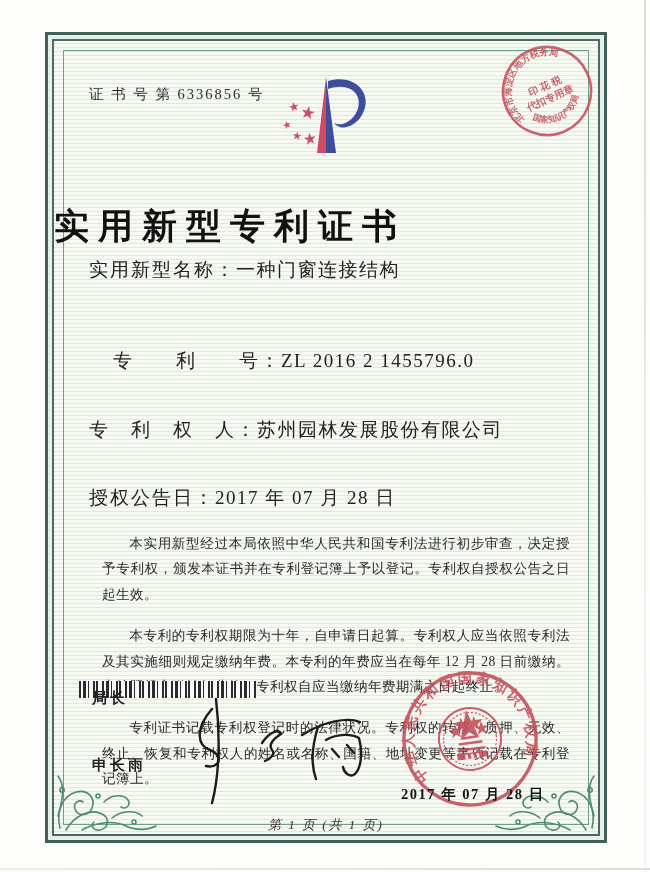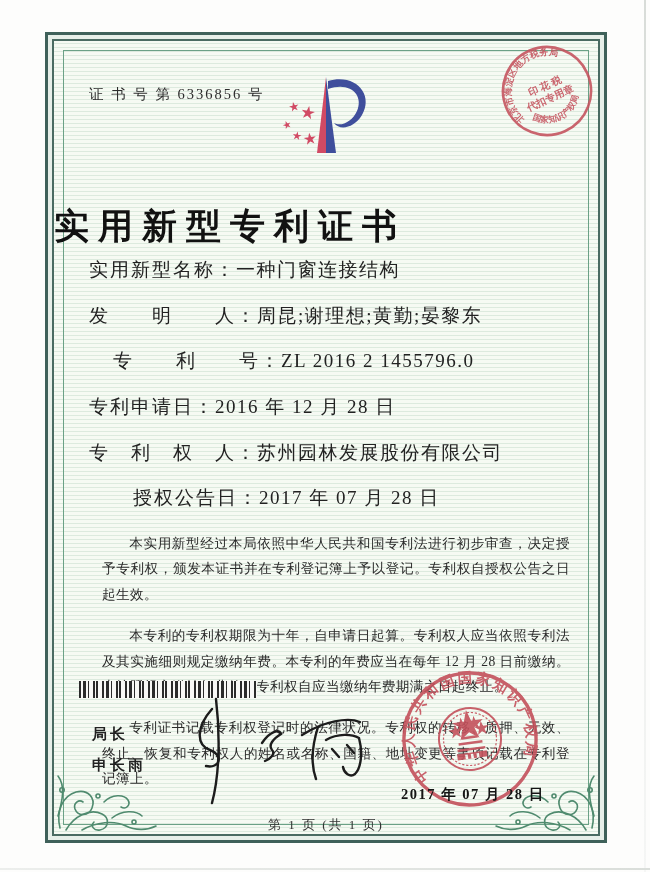--- a/index.html
+++ b/index.html
@@ -44,50 +44,50 @@
     position:absolute;left:0;top:133px;width:100%;
     text-align:left;font-size:35px;font-weight:bold;
     letter-spacing:9px;color:#111;margin-top:29px;
   }
 
   .field{
     position:absolute;left:35px;font-size:19px;letter-spacing:1.5px;
     color:#222;white-space:nowrap;
   }
   .field .lbl{letter-spacing:2px;}
-  .f0{top:216px;} .f1{top:262px;} .f2{top:307px;margin-left:24px;} .f3{top:353px;} .f4{top:399px;text-align:right;} .f5{top:444px;margin-left:44px;}
+  .f0{top:216px;} .f1{top:262px;} .f2{top:307px;margin-left:24px;} .f3{top:353px;} .f4{top:376px;text-align:right;} .f5{top:444px;}
 
   .body-text{
     position:absolute;left:32px;top:474px;width:500px;
     font-size:13.6px;line-height:25.4px;text-align:justify;
     color:#2a2a2a;letter-spacing:.4px;
   }
   .body-text p{margin:16px;text-indent:2em;}
 
   .barcode{
     position:absolute;left:25px;top:640px;width:178px;height:17px;
     background:repeating-linear-gradient(90deg,
       #2b2b2b 0 2px,#f8f8f6 2px 4px,#2b2b2b 4px 7px,#f8f8f6 7px 9px,
       #2b2b2b 9px 10px,#f8f8f6 10px 14px,#2b2b2b 14px 16px,#f8f8f6 16px 17px,
       #2b2b2b 17px 19px,#f8f8f6 19px 23px);
   }
 
-  .signer-title{position:absolute;left:38px;top:684px;font-size:15px;font-weight:600;letter-spacing:3px;color:#222;}
+  .signer-title{position:absolute;left:38px;top:648px;font-size:15px;font-weight:600;letter-spacing:3px;color:#222;}
   .signer-name{position:absolute;left:38px;top:715px;font-size:15px;font-weight:600;letter-spacing:3px;color:#222;}
   .signature{position:absolute;left:112px;top:652px;width:205px;height:120px;}
 
   .seal-main{position:absolute;left:334px;top:616px;width:164px;height:164px;transform:rotate(-8deg);opacity:.9;}
   .issue-date{
     position:absolute;left:347px;top:744px;z-index:5;
     font-size:14.5px;letter-spacing:1.5px;color:#141414;font-weight:600;
   }
 
   .footer{
     position:absolute;left:0;top:775px;width:100%;text-align:center;
-    font-size:13px;letter-spacing:2px;color:#333;
+    font-size:13px;letter-spacing:2px;color:#333;font-style:italic;
   }
 
   .seal-text{font-family:"Liberation Serif","DejaVu Serif",serif;font-weight:bold;}
 </style>
 </head>
 <body>
 
 <div class="scan-edge-right"></div>
 <div class="scan-edge-bottom"></div>
 
@@ -154,23 +154,21 @@
       <text class="seal-text" fill="#c4515c" font-size="8.5">
         <textPath href="#stBot" startOffset="2">国家知识产权局</textPath>
       </text>
       <text class="seal-text" x="0" y="-2" text-anchor="middle" fill="#c4515c" font-size="10">印 花 税</text>
       <text class="seal-text" x="0" y="11" text-anchor="middle" fill="#c4515c" font-size="10">代扣专用章</text>
     </svg>
 
     <div class="title">实用新型专利证书</div>
 
     <div class="field f0"><span class="lbl">实用新型名称：</span><span>一种门窗连接结构</span></div>
-    <div class="field f1"><span class="lbl">发　　明　　人：</span><span>周昆;谢理想;黄勤;晏黎东</span></div>
     <div class="field f2"><span class="lbl">专　　利　　号：</span><span>ZL 2016 2 1455796.0</span></div>
-    <div class="field f3"><span class="lbl">专利申请日：</span><span>2016 年 12 月 28 日</span></div>
     <div class="field f4"><span class="lbl">专　利　权　人：</span><span>苏州园林发展股份有限公司</span></div>
     <div class="field f5"><span class="lbl">授权公告日：</span><span>2017 年 07 月 28 日</span></div>
 
     <div class="body-text">
       <p>本实用新型经过本局依照中华人民共和国专利法进行初步审查，决定授予专利权，颁发本证书并在专利登记簿上予以登记。专利权自授权公告之日起生效。</p>
       <p>本专利的专利权期限为十年，自申请日起算。专利权人应当依照专利法及其实施细则规定缴纳年费。本专利的年费应当在每年 12 月 28 日前缴纳。未按照规定缴纳年费的，专利权自应当缴纳年费期满之日起终止。</p>
       <p>专利证书记载专利权登记时的法律状况。专利权的转移、质押、无效、终止、恢复和专利权人的姓名或名称、国籍、地址变更等事项记载在专利登记簿上。</p>
     </div>
 
     <div class="barcode"></div>

